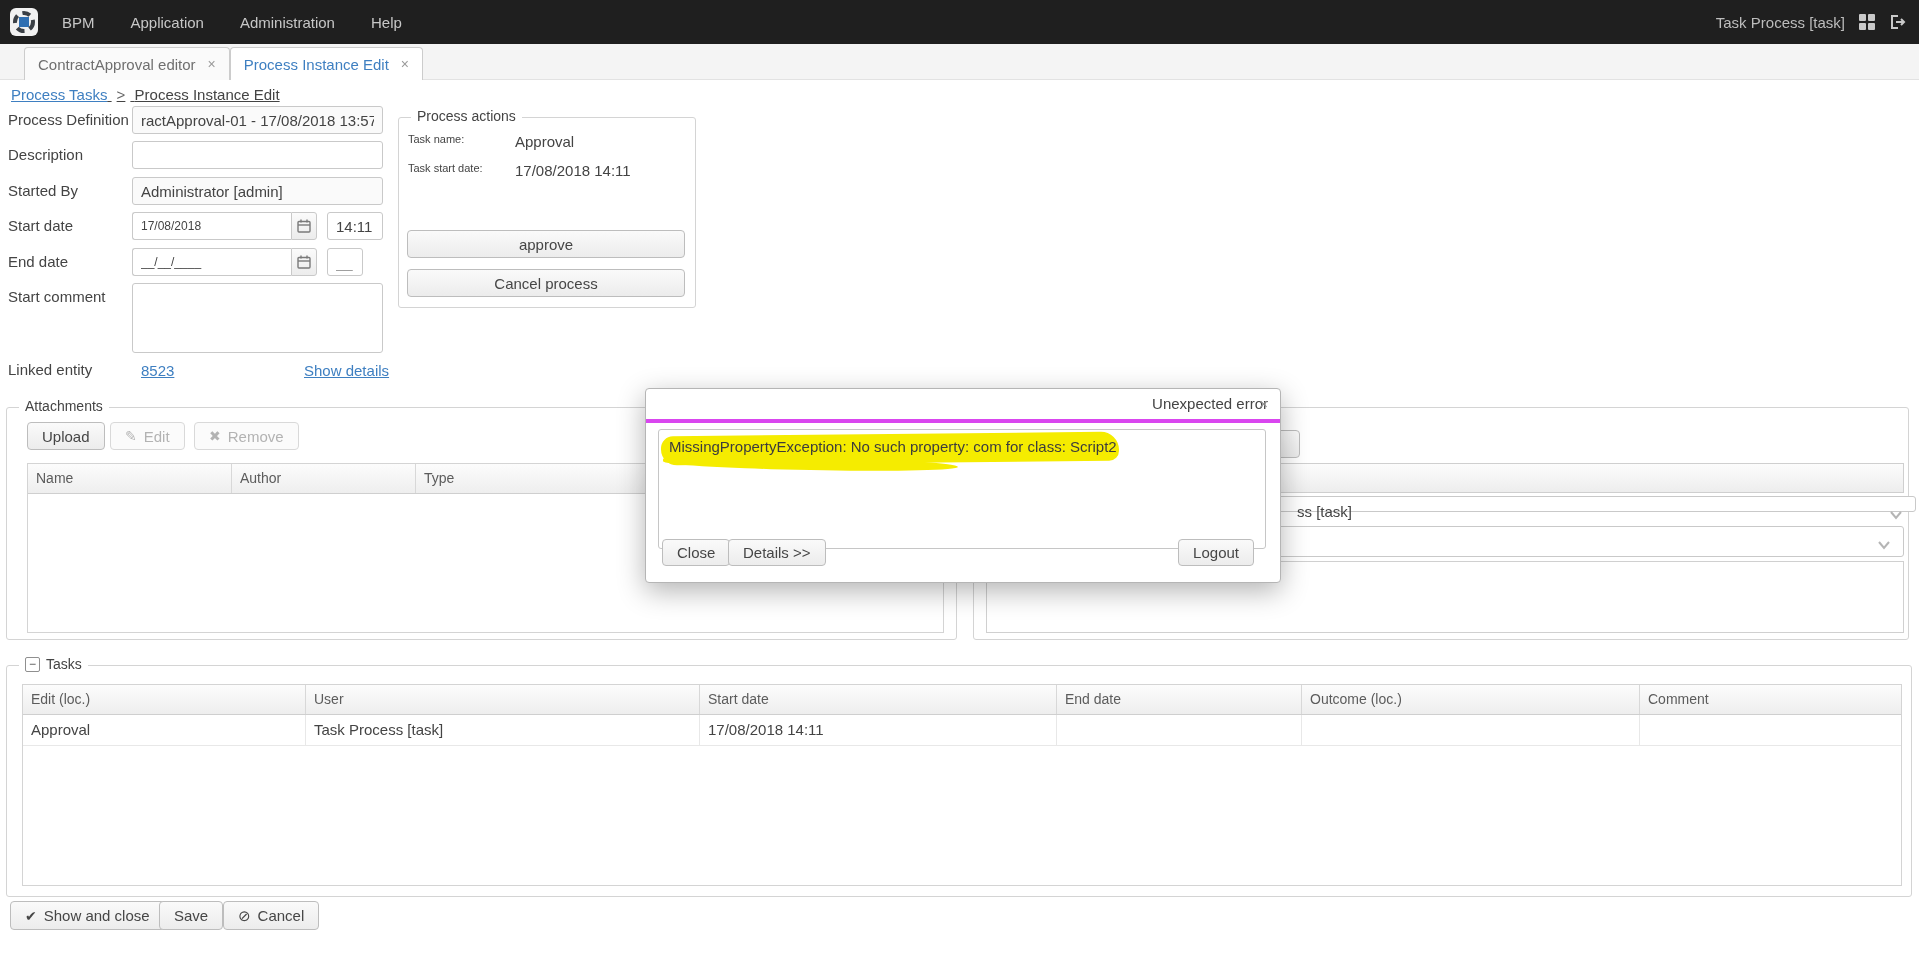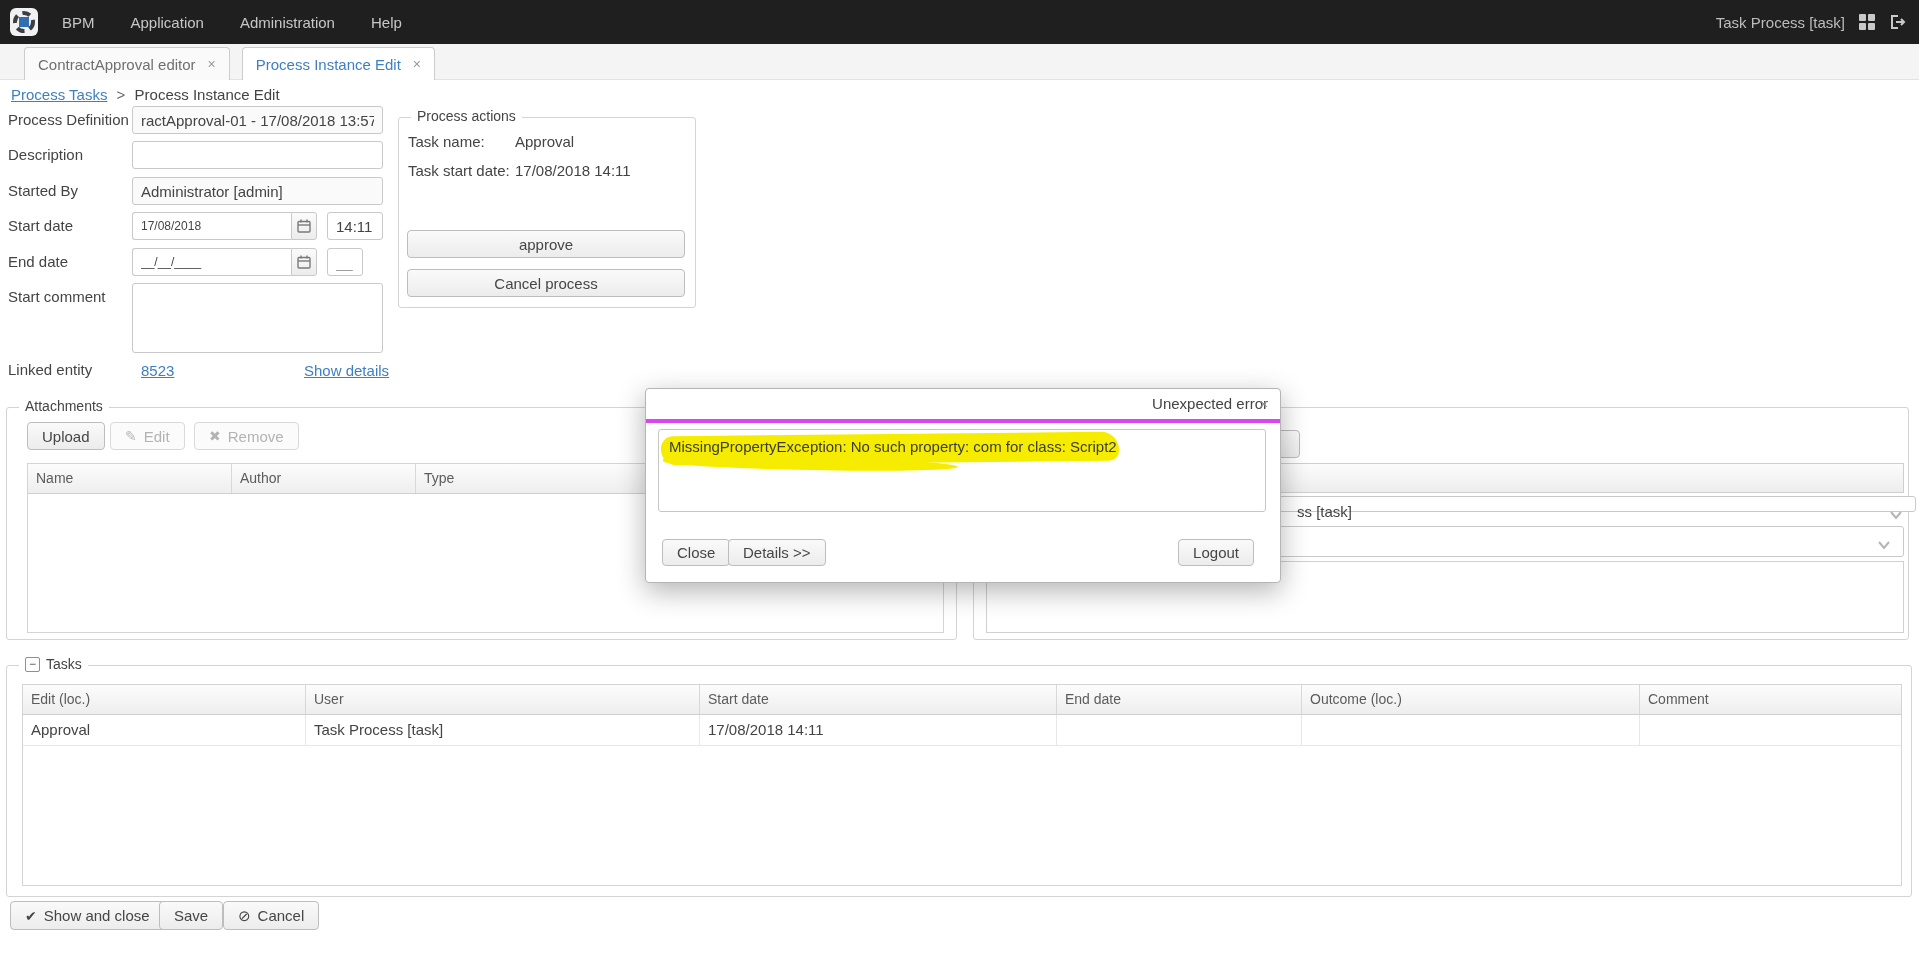--- a/index.html
+++ b/index.html
@@ -14,27 +14,27 @@
   .menu-item{cursor:default;}
   .nav-right{margin-left:auto;display:flex;align-items:center;gap:14px;margin-right:12px;
              font-size:15px;color:#bdbdbd;}
   .nav-ico{display:inline-flex;align-items:center;}
 
   
   .tabbar{position:absolute;top:44px;left:0;width:1919px;height:36px;background:#f4f4f4;
           display:flex;align-items:flex-end;padding-left:24px;box-sizing:border-box;}
   .tabline{position:absolute;left:0;right:0;bottom:0;height:1px;background:#e2e2e2;}
   .tab{position:relative;z-index:1;height:33px;box-sizing:border-box;display:flex;align-items:center;
-       gap:12px;padding:0 13px;margin-right:12px;border:1px solid #ccc;border-bottom:none;
+       gap:12px;padding:0 13px;margin-right:0;border:1px solid #ccc;border-bottom:none;
        border-radius:4px 4px 0 0;background:#fafafa;font-size:15px;color:#6f6f6f;}
   .tab.active{background:#fff;color:#3e7fc1;}
   .tab-close{color:#9a9a9a;font-size:14px;}
 
   
-  .breadcrumb{position:absolute;top:86px;left:11px;font-size:15px;}
+  .breadcrumb{position:absolute;top:86px;left:11px;font-size:15px;text-decoration:underline;}
   a.link{color:#3e7fc1;text-decoration:underline;cursor:pointer;}
   .crumb-sep{color:#666;margin:0 5px;}
 
   
   .flabel{position:absolute;left:8px;font-size:15px;color:#444;line-height:28px;white-space:nowrap;}
   .tfield{position:absolute;box-sizing:border-box;height:28px;border:1px solid #c9c9c9;border-radius:3px;
           font-family:"Liberation Sans",sans-serif;font-size:15px;color:#444;padding:0 8px;background:#fff;outline:none;}
   .ro{background:#fafafa;}
   .ph{color:#9a9a9a;}
   .datewrap{position:absolute;display:flex;height:28px;}
@@ -54,21 +54,21 @@
 
   
   .btn{position:relative;display:inline-flex;align-items:center;justify-content:center;gap:7px;height:28px;
        padding:0 14px;background:linear-gradient(#fafafa,#ececec);border:1px solid #bdbdbd;border-radius:4px;
        font-family:inherit;font-size:15px;color:#464646;box-sizing:border-box;cursor:pointer;white-space:nowrap;}
   .btn.disabled{color:#b3b3b3;border-color:#d9d9d9;background:#fbfbfb;cursor:default;}
   .btn .bicon{font-size:14px;}
   .abs{position:absolute;}
 
   
-  .pa-label{position:absolute;left:9px;font-size:15px;color:#444;}
+  .pa-label{position:absolute;left:9px;font-size:11px;color:#444;}
   .pa-value{position:absolute;left:116px;font-size:15px;color:#444;white-space:nowrap;}
   .pa-btn{position:absolute;left:8px;width:278px;}
 
   
   .rej-hl{position:absolute;left:88px;top:1px;width:108px;height:24px;background:#f5ec00;
           border-radius:10px 14px 12px 14px;transform:rotate(-1.2deg);}
   .rej-hl::after{content:"";position:absolute;left:-12px;bottom:-5px;width:88px;height:11px;background:#f5ec00;
           border-radius:45% 55% 50% 50%;transform:rotate(2deg);}
   .btn-label-z{position:relative;z-index:1;}
 
@@ -90,21 +90,21 @@
   .combo .cval{position:absolute;left:298px;top:0;line-height:29px;font-size:15px;color:#444;}
   .combo .chev{position:absolute;right:12px;top:9px;}
   .whitebox{position:absolute;box-sizing:border-box;border:1px solid #d0d0d0;background:#fff;}
 
   
   .modal{position:absolute;left:645px;top:388px;width:634px;height:193px;background:#fff;
          border:1px solid #b5b5b5;border-radius:4px;box-shadow:0 8px 28px rgba(0,0,0,.3);z-index:100;}
   .modal-title{position:relative;height:30px;line-height:30px;padding:0 12px;font-size:15px;color:#444;
                border-bottom:4px solid #d946ef;text-align:right;}
   .modal-x{position:absolute;right:12px;top:0;color:#8f8f8f;font-size:15px;cursor:pointer;}
-  .modal-msgbox{position:absolute;left:12px;top:40px;width:608px;height:83px;box-sizing:border-box;
+  .modal-msgbox{position:absolute;left:12px;top:40px;width:608px;height:120px;box-sizing:border-box;
                 border:1px solid #c6c6c6;border-radius:3px;background:#fff;overflow:hidden;}
   .msg-hl1{position:absolute;left:2px;top:4px;width:458px;height:29px;background:#f5ec00;
            border-radius:12px 18px 10px 16px;transform:rotate(-0.6deg);}
   .msg-hl2{position:absolute;left:4px;top:27px;width:295px;height:13px;background:#f5ec00;
            border-radius:40% 60% 50% 50%;transform:rotate(1.1deg);}
   .msg-text{position:absolute;left:10px;top:8px;font-size:15px;color:#3c3c3c;z-index:1;white-space:nowrap;}
   .modal-btn{top:150px;height:27px;}
 
   
   .footer-btn{top:901px;height:29px;}

